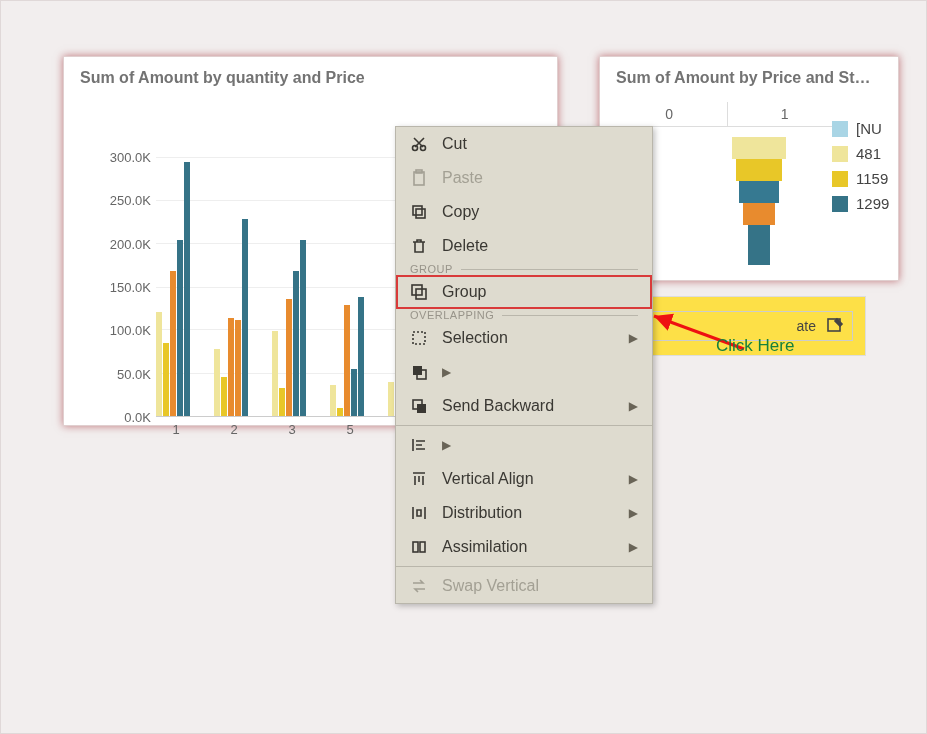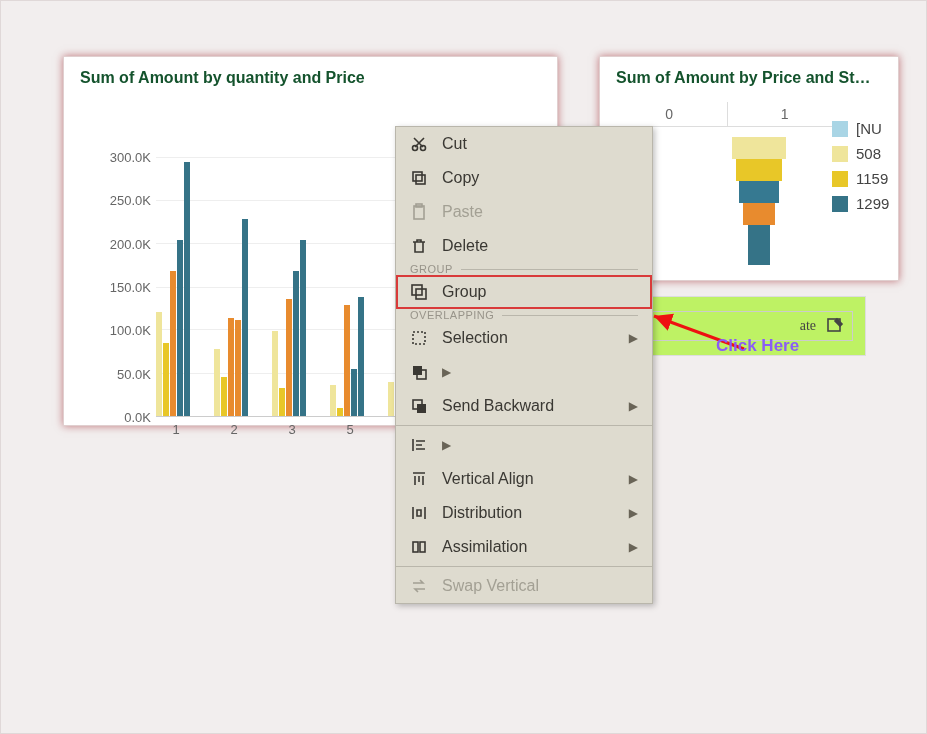--- a/index.html
+++ b/index.html
@@ -21,21 +21,21 @@
   .chart-panel.left {
     left: 62px; top: 55px; width: 495px; height: 370px;
   }
   .chart-panel.right {
     left: 598px; top: 55px; width: 300px; height: 225px;
   }
   .chart-title {
     font-weight: 600;
     font-size: 16px;
     padding: 12px 16px 4px 16px;
-    color: #14532d;
+    color: #737373;
     white-space: nowrap;
     overflow: hidden;
     text-overflow: ellipsis;
   }
   
   .barchart {
     position: absolute;
     left: 27px; top: 100px; width: 350px; height: 300px;
   }
   .ylabels { position:absolute; left:0; top:0; width:60px; height:260px; }
@@ -63,21 +63,21 @@
   .seg3{ width:40px; background:#367991;}
   .seg4{ width:32px; background:#e88b2e;}
   .seg5{ width:22px; height:40px; background:#357387;}
   .legend{ position:absolute; right:6px; top:55px; font-size:15px; color:#444; overflow:hidden; width:60px;}
   .legend div{ display:flex; align-items:center; gap:8px; margin:8px 0; white-space:nowrap;}
   .sw{ width:16px; height:16px; display:inline-block;}
 
   
   .slicer{
     position:absolute; left:565px; top:295px; width:300px; height:60px;
-    background:#bef264; border:1px solid #ddd;font-family:Liberation Serif, serif;
+    background:#fde047; border:1px solid #ddd;
   }
   .slicer-inner{
     margin:14px 12px; border:1px solid #ccc; height:30px;
     display:flex; align-items:center; justify-content:space-between;
     font-size:14px; color:#444; padding:0 8px;
   }
 
   
   .ctxmenu{
     position:absolute; left:394px; top:125px; width:258px;
@@ -92,21 +92,21 @@
   .mi .chev{ font-size:12px; color:#696457;}
   .sep{ height:1px; background:#b9b6ab; margin:2px 0;}
   .grp-label{ font-size:11px; color:#98948a; letter-spacing:.5px; padding:0 14px; display:flex; align-items:center; gap:8px;}
   .grp-label:after{content:""; flex:1; height:1px; background:#b9b6ab;}
   .ico{ width:18px; height:18px; display:inline-flex; align-items:center; justify-content:center; color:inherit;}
   .ico svg{ width:18px; height:18px; stroke:currentColor; fill:none; stroke-width:1.6;}
   .ico.filled svg{ fill:currentColor; stroke:none;}
 
   
   .arrow-line{ position:absolute; left:648px; top:310px; width:100px; height:40px; pointer-events:none;}
-  .click-here{ position:absolute; left:715px; top:335px; color:#8b5cf6; font-weight:700; font-size:17px;}
+  .click-here{ position:absolute; left:715px; top:335px; color:#15803d; font-weight:400; font-size:17px;}
 </style>
 </head>
 <body>
 
 <div class="chart-panel left">
   <div class="chart-title">Sum of Amount by quantity and Price</div>
   <div class="barchart">
     <div class="ylabels">
       <div style="top:0%">300.0K</div>
       <div style="top:16.6%">250.0K</div>
@@ -186,21 +186,21 @@
       </div>
     </div>
   </div>
   <div class="legend">
     <div>
         <span class="sw" style="background:#a9d5e5"></span>
         <span>[NU</span>
       </div>
     <div>
         <span class="sw" style="background:#efe59b"></span>
-        <span>508</span>
+        <span>481</span>
       </div>
     <div>
         <span class="sw" style="background:#e8c728"></span>
         <span>1159</span>
       </div>
     <div>
         <span class="sw" style="background:#357387"></span>
         <span>1299</span>
       </div>
   </div>
@@ -222,37 +222,37 @@
   <div class="mi">
     <span class="ico">
         <svg viewBox="0 0 18 18">
           <circle cx="5" cy="13" r="2.5"></circle>
           <circle cx="13" cy="13" r="2.5"></circle>
           <path d="M4 3 L13 12 M14 3 L5 12"></path>
         </svg>
       </span>
     <span class="lbl">Cut</span>
   </div>
+  <div class="mi disabled">
+    <span class="ico">
+        <svg viewBox="0 0 18 18">
+          <rect x="4" y="3" width="10" height="13"></rect>
+          <rect x="6" y="1" width="6" height="3"></rect>
+        </svg>
+      </span>
+    <span class="lbl">Paste</span>
+  </div>
   <div class="mi">
     <span class="ico">
         <svg viewBox="0 0 18 18">
           <rect x="3" y="3" width="9" height="9"></rect>
           <rect x="6" y="6" width="9" height="9"></rect>
         </svg>
       </span>
     <span class="lbl">Copy</span>
-  </div>
-  <div class="mi disabled">
-    <span class="ico">
-        <svg viewBox="0 0 18 18">
-          <rect x="4" y="3" width="10" height="13"></rect>
-          <rect x="6" y="1" width="6" height="3"></rect>
-        </svg>
-      </span>
-    <span class="lbl">Paste</span>
   </div>
   <div class="mi">
     <span class="ico">
         <svg viewBox="0 0 18 18">
           <path d="M3 5 h12 M5 5 v10 h8 v-10 M7 3 h4 v2 h-4 z"></path>
         </svg>
       </span>
     <span class="lbl">Delete</span>
   </div>
 

